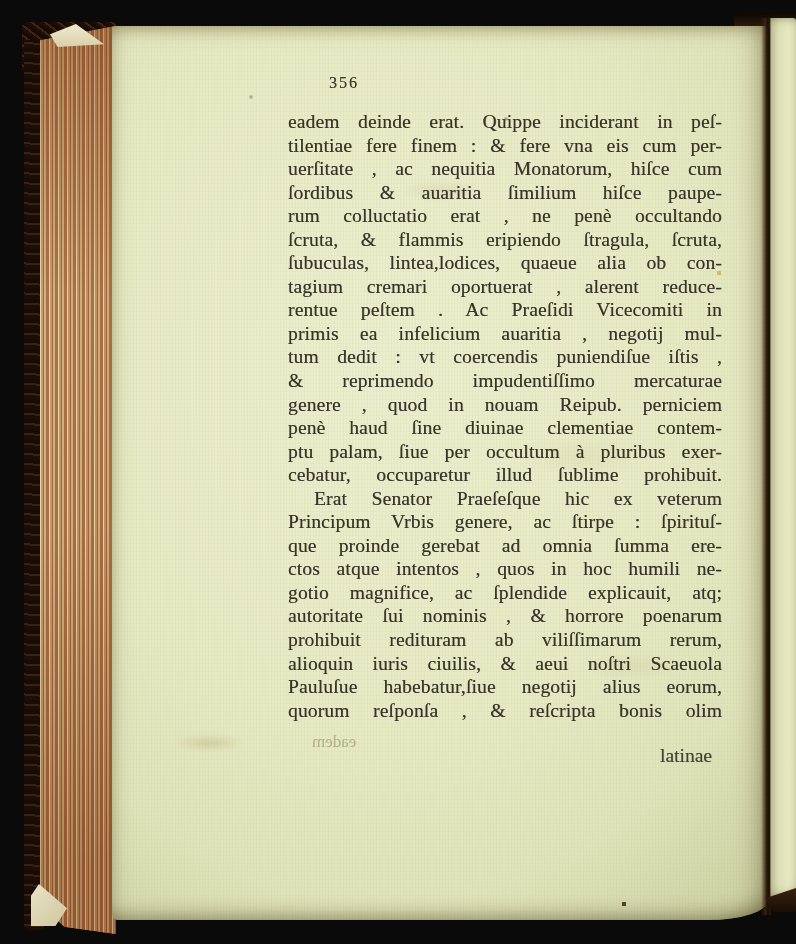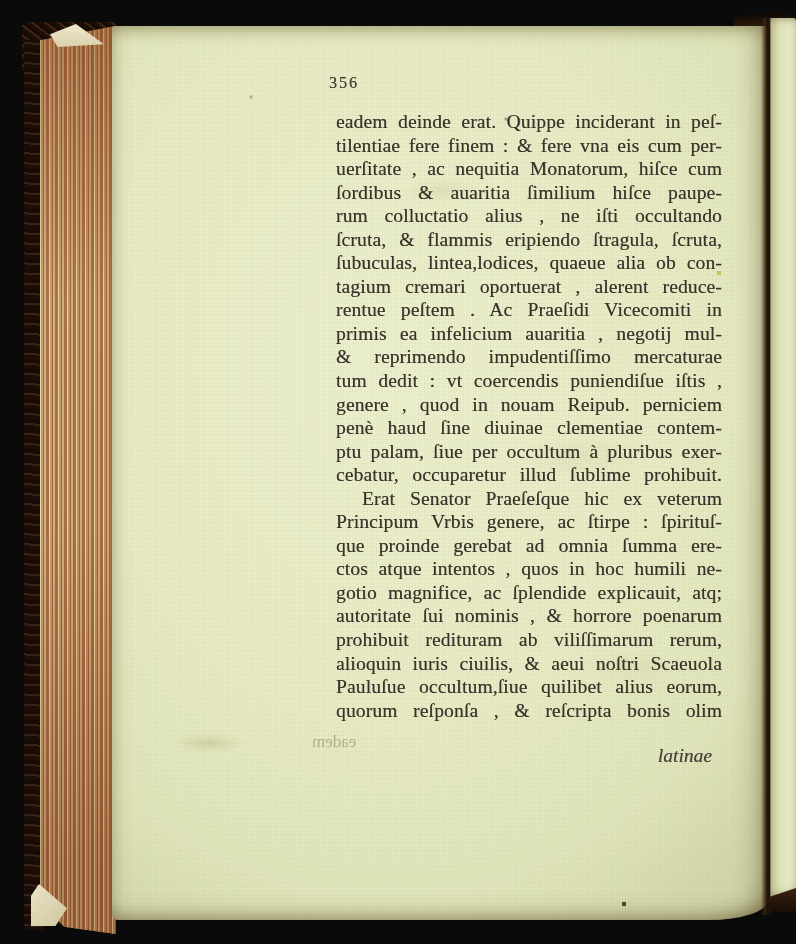--- a/index.html
+++ b/index.html
@@ -99,28 +99,26 @@
   .text-block {
     position:absolute; left:176px; top:84px; width:434px;
     font-size:19.5px; color:#37332b;
     text-shadow:0.3px 0.3px 0.5px rgba(55,48,38,.55);
     letter-spacing:0.15px;
   }
   .text-line {
     height:23.55px; line-height:23.55px;
     text-align:justify; text-align-last:justify;
     overflow:visible;
-    margin-left:48px;
   }
   .text-line.indent { padding-left:26px; }
   .catchword {
     position:absolute; left:176px; top:719px; width:434px;
     font-size:19.5px; color:#45413a; text-align:right; padding-right:10px; box-sizing:border-box;
     text-shadow:0.3px 0.3px 0.5px rgba(55,48,38,.45);
-    font-style:italic;
   }
   .ghost-text {
     position:absolute; left:200px; top:706px;
     font-size:17px; color:rgba(118,106,70,.46);
     transform:scaleX(-1); filter:blur(0.5px);
   }
   .page-smudge {
     position:absolute; left:62px; top:708px; width:70px; height:18px;
     background:radial-gradient(closest-side, rgba(150,120,60,.22), transparent);
     filter:blur(1.5px);
@@ -149,41 +147,41 @@
 
   <div class="page">
     <div class="page-number">356</div>
 
     <div class="text-block">
 
     <div class="text-line">eadem deinde erat. Quippe inciderant in peſ-</div>
         <div class="text-line">tilentiae fere finem : &amp; fere vna eis cum per-</div>
         <div class="text-line">uerſitate , ac nequitia Monatorum, hiſce cum</div>
         <div class="text-line">ſordibus &amp; auaritia ſimilium hiſce paupe-</div>
-        <div class="text-line">rum colluctatio alius , ne iſti occultando</div>
+        <div class="text-line">rum colluctatio erat , ne penè occultando</div>
         <div class="text-line">ſcruta, &amp; flammis eripiendo ſtragula, ſcruta,</div>
         <div class="text-line">ſubuculas, lintea,lodices, quaeue alia ob con-</div>
         <div class="text-line">tagium cremari oportuerat , alerent reduce-</div>
         <div class="text-line">rentue peſtem . Ac Praeſidi Vicecomiti in</div>
         <div class="text-line">primis ea infelicium auaritia , negotij mul-</div>
+        <div class="text-line">tum dedit : vt coercendis puniendiſue iſtis ,</div>
         <div class="text-line">&amp; reprimendo impudentiſſimo mercaturae</div>
-        <div class="text-line">tum dedit : vt coercendis puniendiſue iſtis ,</div>
         <div class="text-line">genere , quod in nouam Reipub. perniciem</div>
         <div class="text-line">penè haud ſine diuinae clementiae contem-</div>
         <div class="text-line">ptu palam, ſiue per occultum à pluribus exer-</div>
         <div class="text-line">cebatur, occuparetur illud ſublime prohibuit.</div>
         <div class="text-line indent">Erat Senator Praeſeſque hic ex veterum</div>
         <div class="text-line">Principum Vrbis genere, ac ſtirpe : ſpirituſ-</div>
         <div class="text-line">que proinde gerebat ad omnia ſumma ere-</div>
         <div class="text-line">ctos atque intentos , quos in hoc humili ne-</div>
         <div class="text-line">gotio magnifice, ac ſplendide explicauit, atq;</div>
         <div class="text-line">autoritate ſui nominis , &amp; horrore poenarum</div>
         <div class="text-line">prohibuit redituram ab viliſſimarum rerum,</div>
         <div class="text-line">alioquin iuris ciuilis, &amp; aeui noſtri Scaeuola</div>
-        <div class="text-line">Pauluſue occultum,ſiue quilibet alius eorum,</div>
+        <div class="text-line">Pauluſue habebatur,ſiue negotij alius eorum,</div>
         <div class="text-line">quorum reſponſa , &amp; reſcripta bonis olim</div>
       </div>
 
     <div class="catchword">latinae</div>
     <div class="ghost-text">eadem</div>
     <div class="page-smudge"></div>
   </div>
 
   <div class="gutter-shadow"></div>
   <div class="facing-page-strip"></div>

